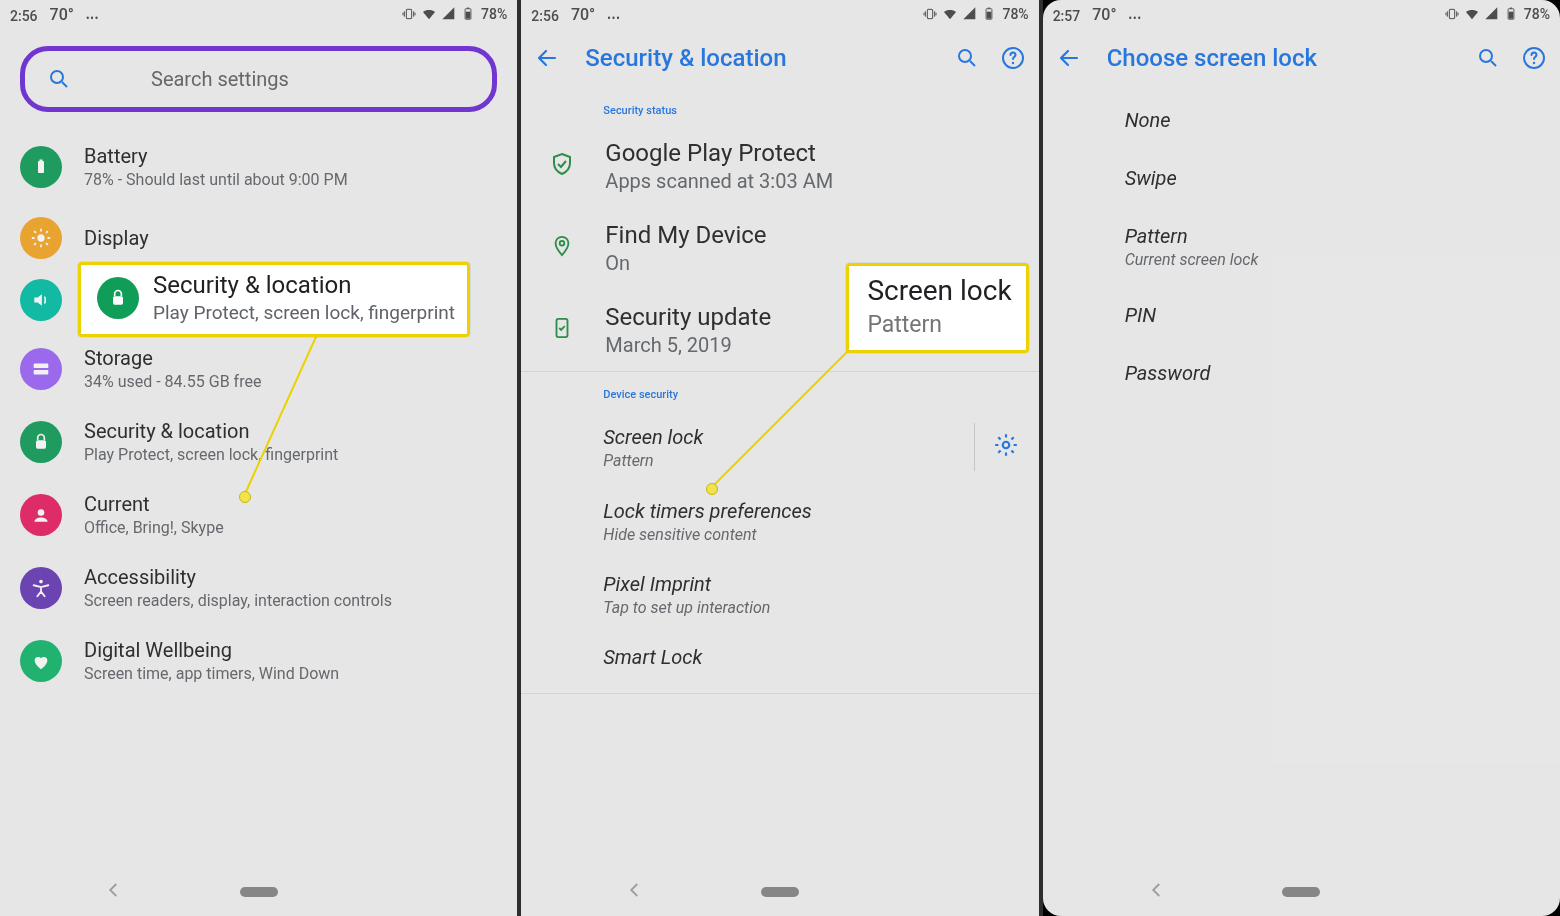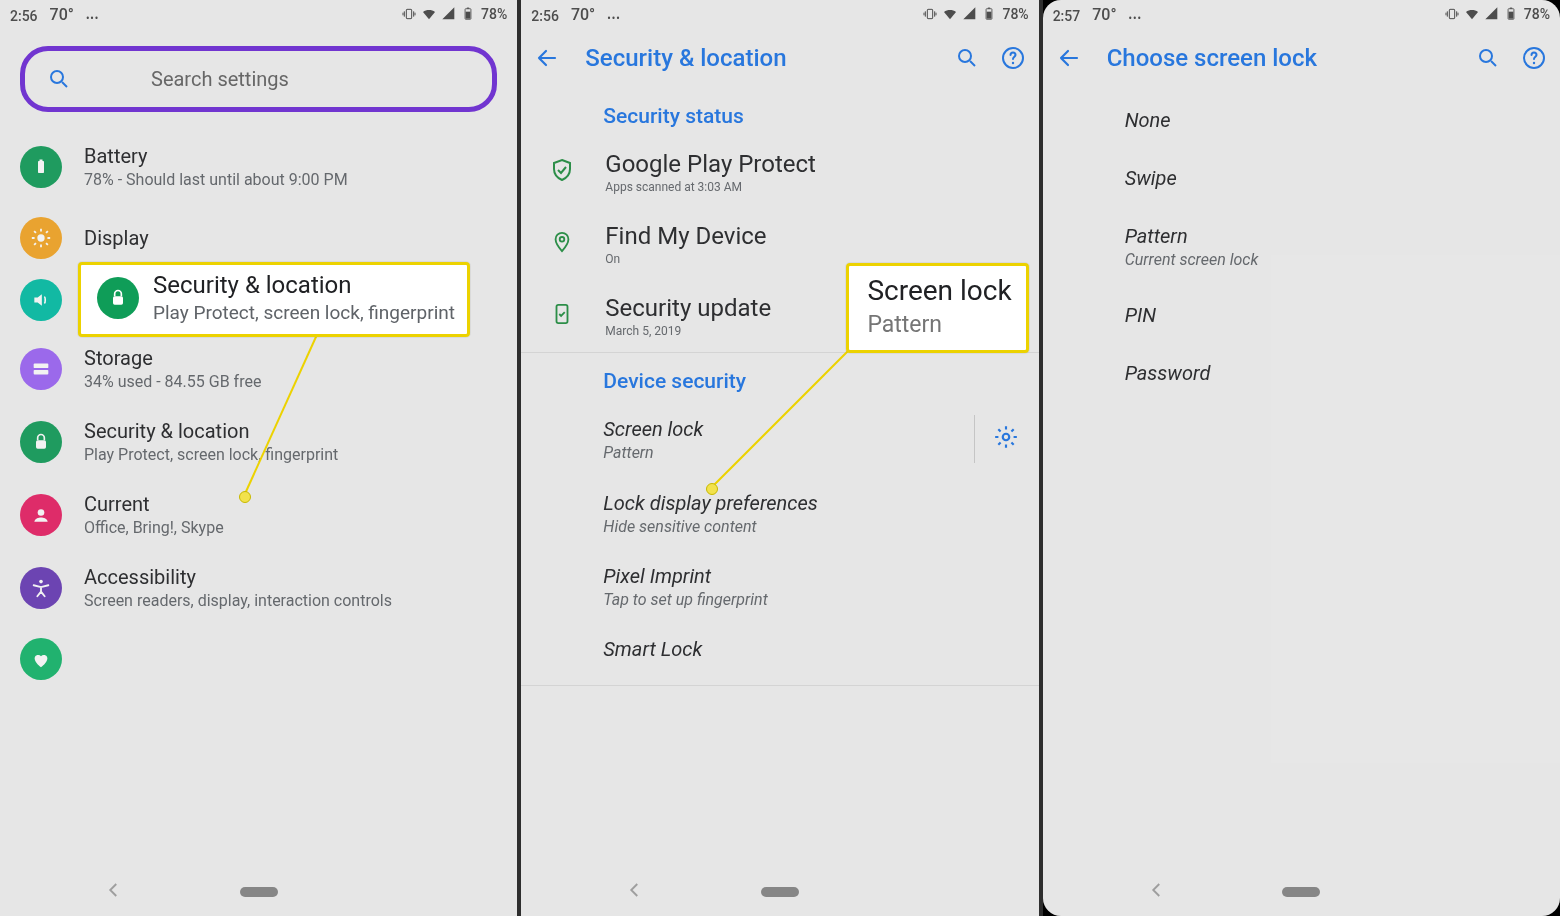--- a/index.html
+++ b/index.html
@@ -111,32 +111,32 @@
   .axs{background:#673ab7;} .dw{background:#12b76a;}
   .item .txt .t1 { font-size: 20px; color: #202124; }
   .item .txt .t2 { font-size: 16px; color: #5f6368; margin-top: 2px; }
   
   .indent-item { padding: 14px 20px 14px 82px; font-style: italic; }
   .indent-item .t1 { font-size: 20px; color: #202124; }
   .indent-item .t2 { font-size: 16px; color: #5f6368; margin-top: 2px;}
   .section-label {
     padding: 16px 20px 8px 82px;
     color: #1a73e8;
-    font-size: 21px;
+    font-size: 11px;
     font-weight: 500;
   }
   .row-icon-item {
     display:flex;
     align-items:center;
     padding: 14px 20px 14px 20px;
     gap: 22px;
   }
   .row-icon-item .slot { width: 42px; display:flex; justify-content:center; flex:none;}
   .row-icon-item .t1 { font-size: 24px; color: #202124; }
-  .row-icon-item .t2 { font-size: 12px; color: #5f6368; margin-top: 2px;}
+  .row-icon-item .t2 { font-size: 20px; color: #5f6368; margin-top: 2px;}
   .divider { height:1px; background:#ddd; margin-left:0;}
   
   .gear-side {
     margin-left:auto;
     border-left: 1px solid #ccc;
     height: 48px;
     display:flex;
     align-items:center;
     padding-left: 18px;
   }
@@ -328,20 +328,24 @@
           <div class="t1">Accessibility</div>
           <div class="t2">Screen readers, display, interaction controls</div>
         </div>
       </div>
 
       <div class="item">
         <div class="circle dw">
           <svg width="22" height="22" viewBox="0 0 24 24">
               <path d="M12 21s-7-4.5-7-10a4 4 0 017-2 4 4 0 017 2c0 5.5-7 10-7 10z" fill="#fff"></path>
             </svg>
+        </div>
+        <div class="txt">
+          <div class="t1">Digital Wellbeing</div>
+          <div class="t2">Screen time, app timers, Wind Down</div>
         </div>
       </div>
     </div>
 
     <div class="navbar">
       <span class="nav-back">
         <svg width="18" height="18" viewBox="0 0 24 24">
             <path d="M15 4l-8 8 8 8" stroke="#a0a0a0" stroke-width="2.5" fill="none"></path>
           </svg>
       </span>
@@ -481,27 +485,27 @@
           <span>
             <svg width="26" height="26" viewBox="0 0 24 24">
                 <circle cx="12" cy="12" r="3" fill="none" stroke="#1a73e8" stroke-width="2"></circle>
                 <path d="M12 2v3M12 19v3M2 12h3M19 12h3M4.9 4.9l2.1 2.1M17 17l2.1 2.1M19.1 4.9L17 7M7 17l-2.1 2.1" stroke="#1a73e8" stroke-width="2"></path>
               </svg>
           </span>
         </div>
       </div>
 
       <div class="indent-item">
-        <div class="t1">Lock display preferences</div>
+        <div class="t1">Lock timers preferences</div>
         <div class="t2">Hide sensitive content</div>
       </div>
 
       <div class="indent-item">
         <div class="t1">Pixel Imprint</div>
-        <div class="t2">Tap to set up fingerprint</div>
+        <div class="t2">Tap to set up interaction</div>
       </div>
 
       <div class="indent-item">
         <div class="t1">Smart Lock</div>
       </div>
       <div class="divider" style="margin-top:10px;"></div>
     </div>
 
     <div class="navbar">
       <span class="nav-back">

